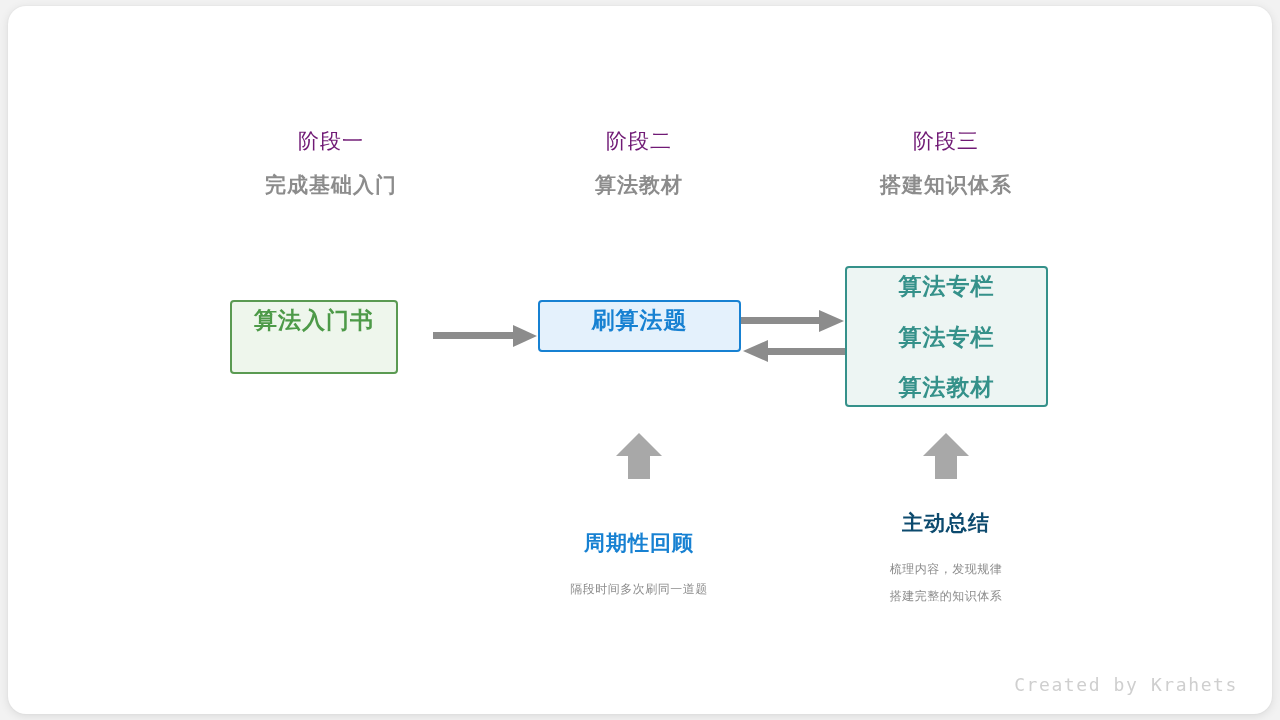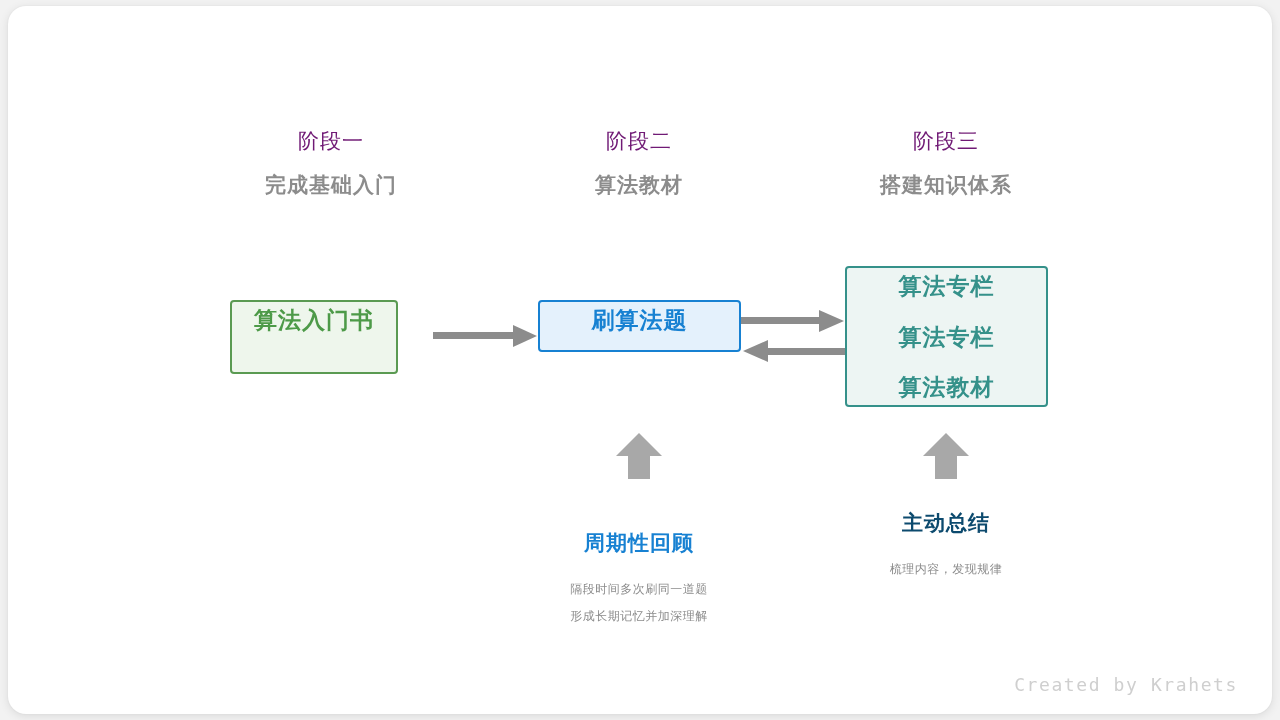--- a/index.html
+++ b/index.html
@@ -200,25 +200,25 @@
   <div class="node node-resources">
     <div class="node-line">算法专栏</div>
     <div class="node-line">算法专栏</div>
     <div class="node-line">算法教材</div>
   </div>
 
   <div class="note note-review">
     <div class="note-title blue">周期性回顾</div>
     <div class="note-desc">
       <div>隔段时间多次刷同一道题</div>
-      <div>形成长期记忆并加深理解</div>
     </div>
   </div>
 
   <div class="note note-summary">
     <div class="note-title teal">主动总结</div>
     <div class="note-desc">
       <div>梳理内容，发现规律</div>
+      <div>搭建完整的知识体系</div>
     </div>
   </div>
 
   <div class="watermark">Created by Krahets</div>
 </div>
 
 </body></html>

